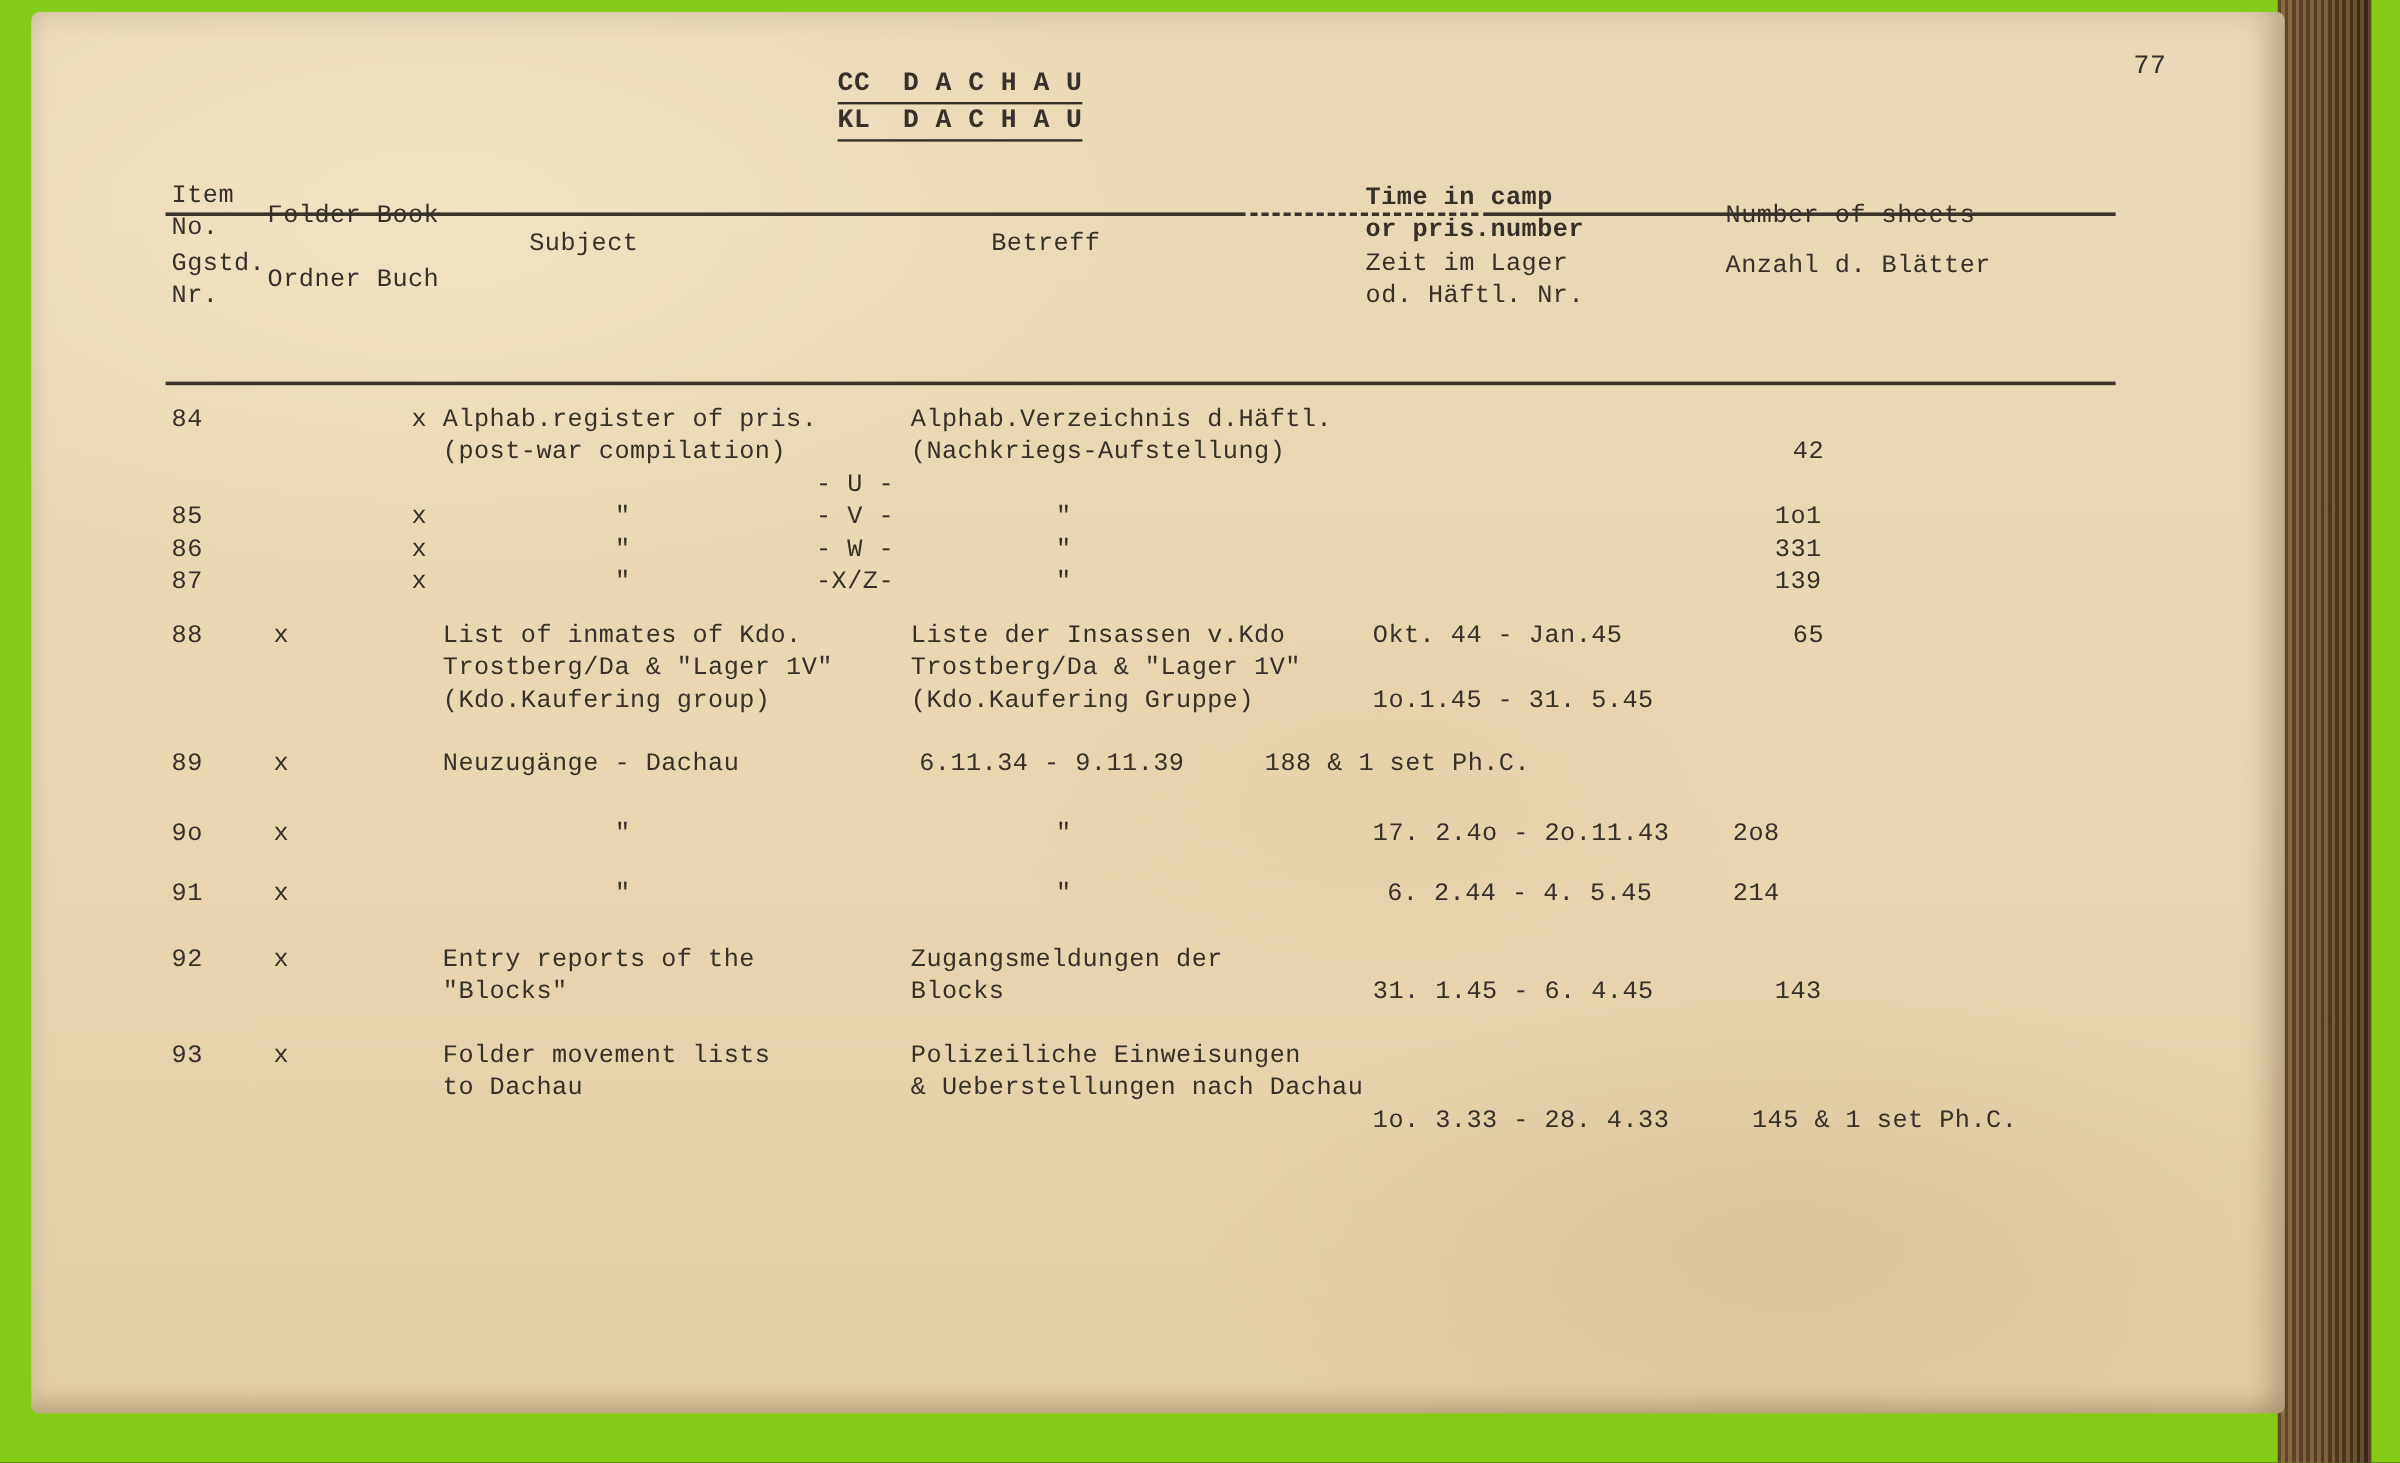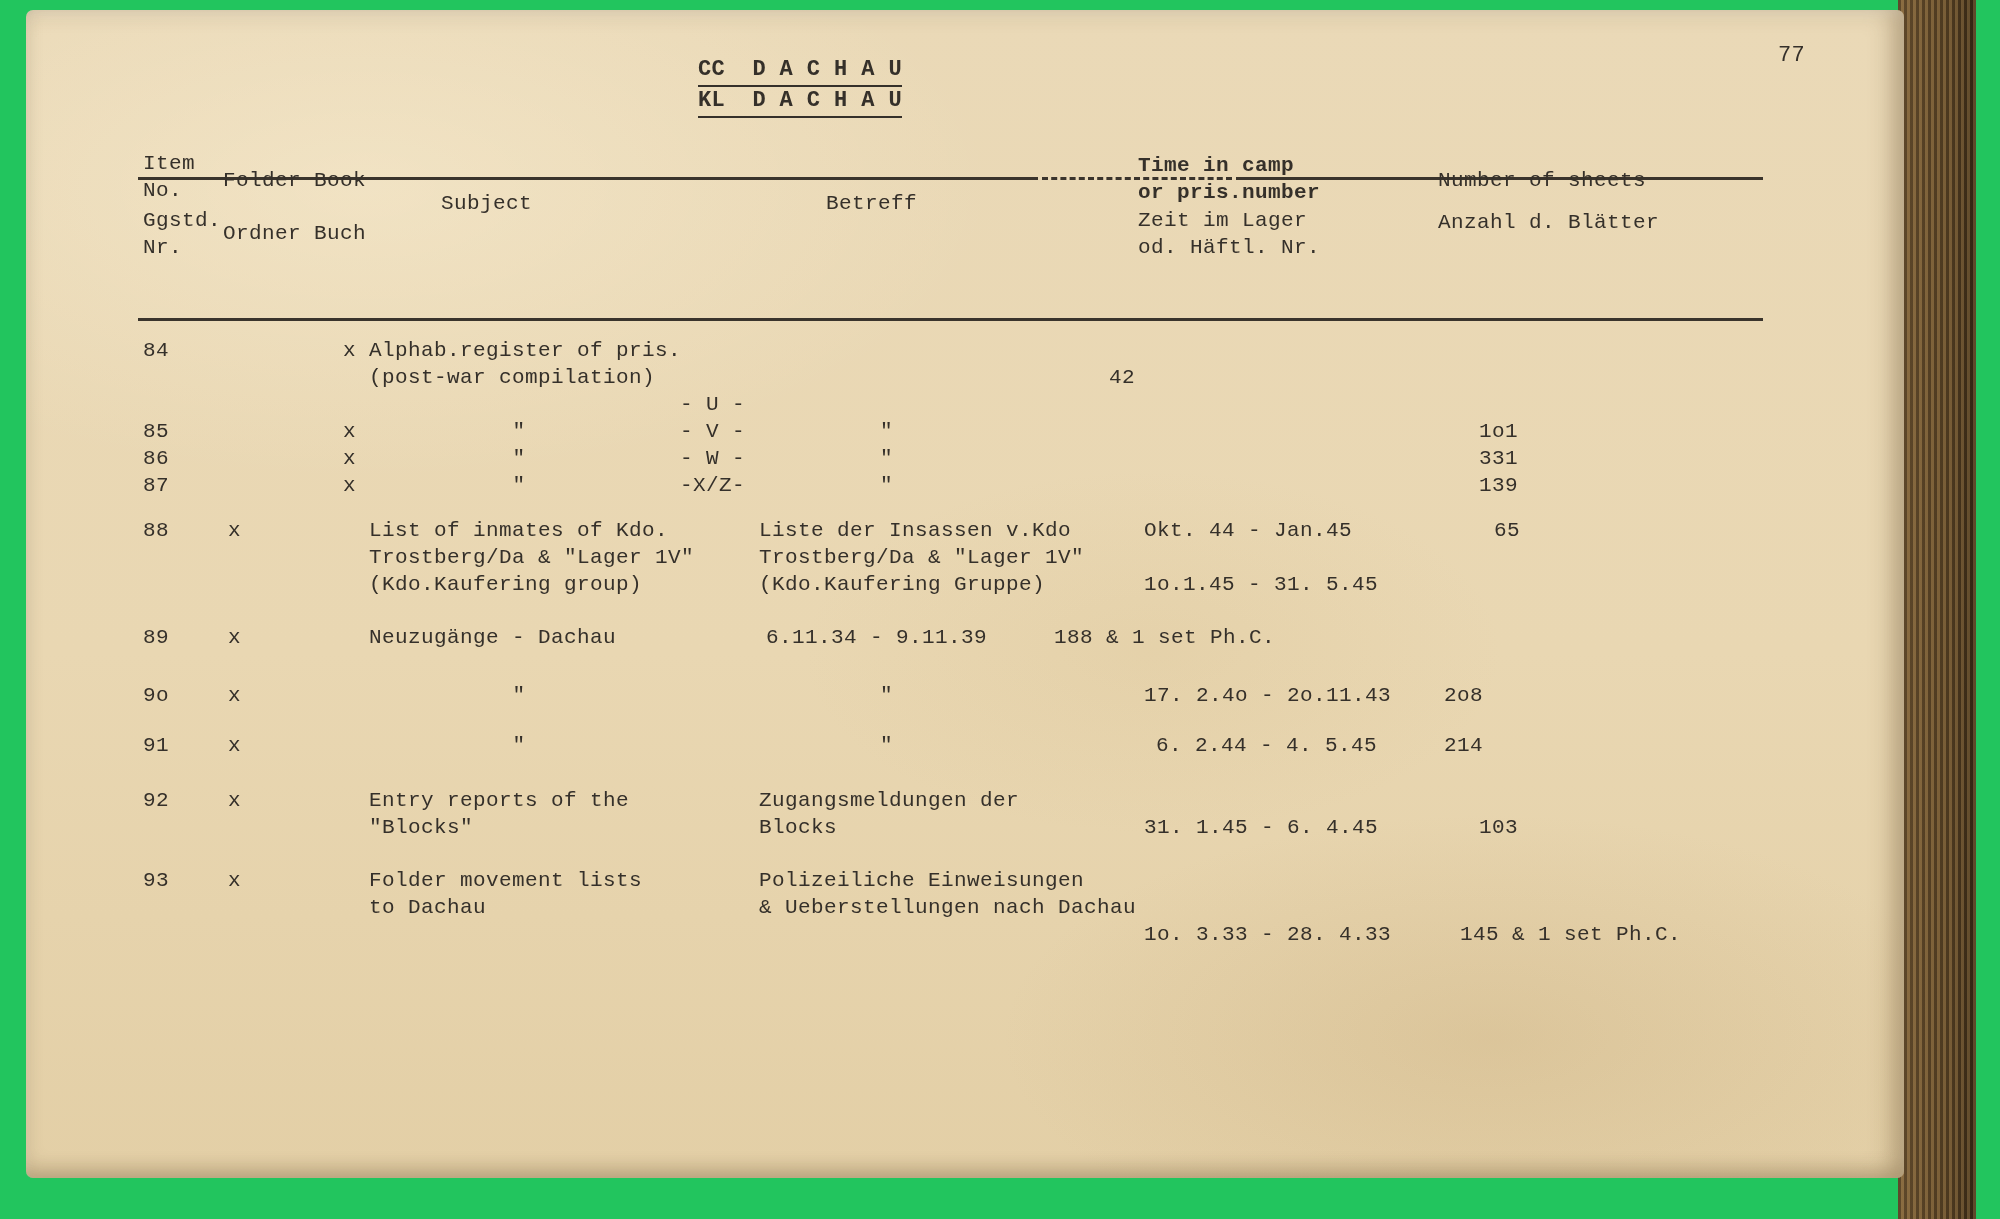--- a/index.html
+++ b/index.html
@@ -2,21 +2,21 @@
 <html><head>
 <meta charset="utf-8">
 <style>
   * { margin:0; padding:0; box-sizing:border-box; }
   html,body { width:2000px; height:1219px; overflow:hidden; }
   body {
     background:#0b0a08;
     font-family:"Liberation Mono","DejaVu Sans Mono",monospace;
     color:#32криз;
   }
-  .stage { position:relative; width:2000px; height:1219px; background:#22c55e; }
+  .stage { position:relative; width:2000px; height:1219px; background:#84cc16; }
 
   
   .book-edge {
     position:absolute; top:0; left:1898px; width:78px; height:1219px;
     background:
       repeating-linear-gradient(90deg,
         rgba(60,44,24,0.55) 0 3px, rgba(140,110,66,0.55) 3px 6px),
       linear-gradient(90deg,#8a6c42,#5b4426 70%,#241a0e);
   }
 
@@ -123,20 +123,22 @@
     <div class="rule rule-bottom"></div>
 
     <div class="tbody">
 
       <div class="row">
         <div class="c1">84</div>
         <div class="c2"></div>
         <div class="c3">x</div>
         <div class="c4 pre">Alphab.register of pris.
 (post-war compilation)</div>
+        <div class="c5 pre">Alphab.Verzeichnis d.Häftl.
+(Nachkriegs-Aufstellung)</div>
         <div class="c6"></div>
         <div class="c7 v1 sp50">42</div>
       </div>
 
       <div class="row">
         <div class="c1"></div>
         <div class="c2"></div>
         <div class="c3"></div>
         <div class="c4 letter-only">- U -</div>
         <div class="c5"></div>
@@ -244,21 +246,21 @@
 
       <div class="row mt28">
         <div class="c1">92</div>
         <div class="c2">x</div>
         <div class="c3"></div>
         <div class="c4 pre">Entry reports of the
 "Blocks"</div>
         <div class="c5 pre">Zugangsmeldungen der
 Blocks</div>
         <div class="c6 v1">31. 1.45 -  6. 4.45</div>
-        <div class="c7 v1 sp35">103</div>
+        <div class="c7 v1 sp35">143</div>
       </div>
 
       <div class="row mt26">
         <div class="c1">93</div>
         <div class="c2">x</div>
         <div class="c3"></div>
         <div class="c4 pre">Folder movement lists
 to Dachau</div>
         <div class="c5 pre">Polizeiliche Einweisungen
 &amp; Ueberstellungen nach Dachau</div>

